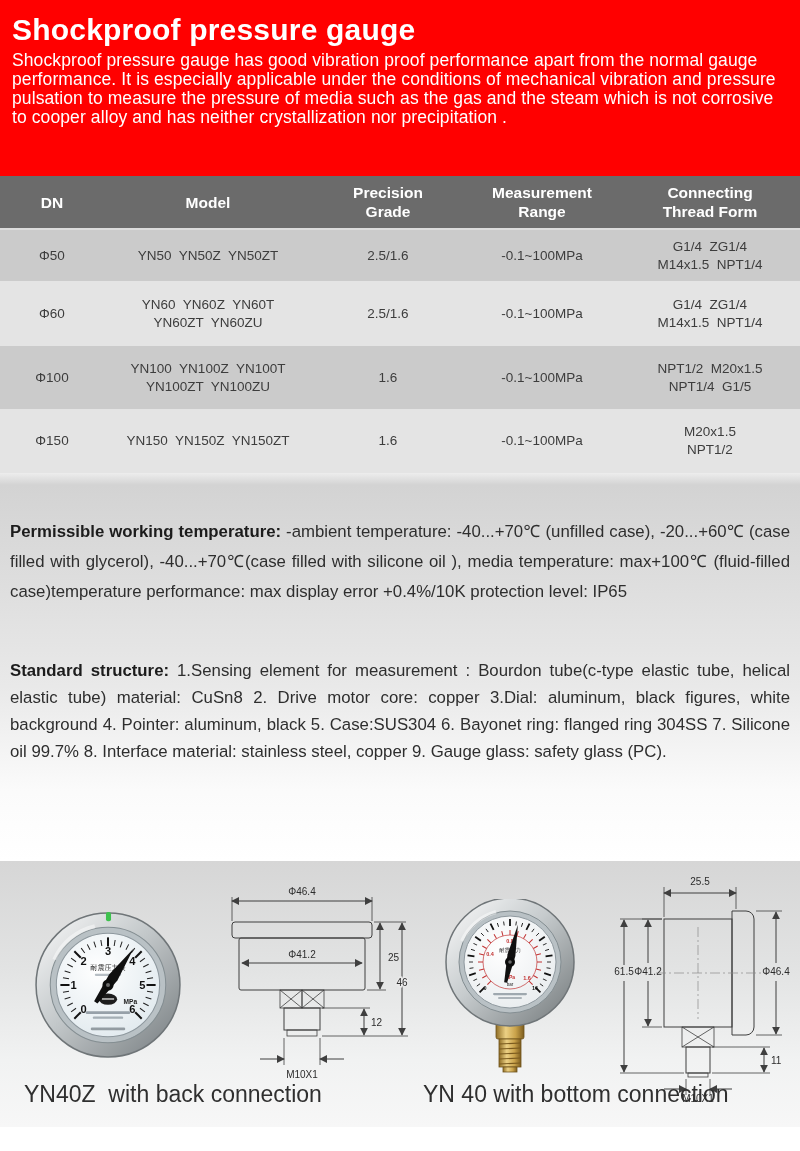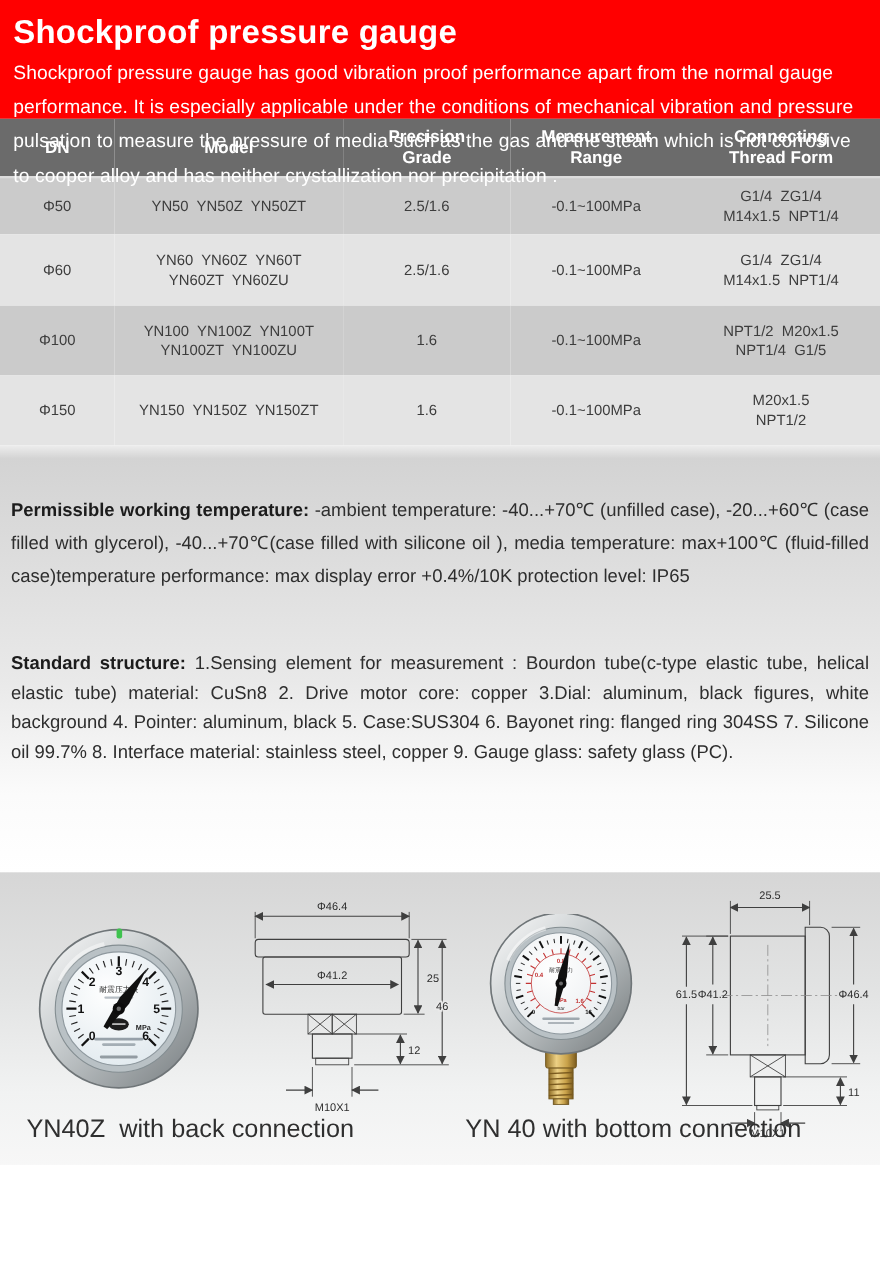--- a/index.html
+++ b/index.html
@@ -1,22 +1,22 @@
 <!DOCTYPE html>
 <html><head>
 <meta charset="utf-8">
 <style>
   html,body{margin:0;padding:0;background:#fff;}
   .page{position:relative;width:800px;height:1151px;overflow:hidden;background:#fff;
         font-family:"Liberation Sans",sans-serif;}
 
   
-  .banner{height:108px;background:#ff0000;color:#fff;padding:12px 12px 0 12px;box-sizing:border-box;}
+  .banner{height:176px;background:#ff0000;color:#fff;padding:12px 12px 0 12px;box-sizing:border-box;}
   .banner h1{margin:2px 0 5px 0;font-size:30px;line-height:32px;font-weight:bold;letter-spacing:.2px;}
-  .banner p{margin:0;font-size:17.5px;line-height:31px;letter-spacing:.1px;width:778px;}
+  .banner p{margin:0;font-size:17.5px;line-height:19px;letter-spacing:.1px;width:778px;}
 
   
   table{width:800px;border-collapse:collapse;table-layout:fixed;}
   thead th{background:#6b6b6b;color:#fff;font-size:15.5px;font-weight:bold;height:50px;
            text-align:center;vertical-align:middle;white-space:pre-line;line-height:19px;
            border-bottom:2px solid #dcdcdc;}
   tbody td{text-align:center;vertical-align:middle;font-size:13.5px;color:#3d3d3d;
            white-space:pre-wrap;line-height:18px;}
   tbody tr:nth-child(odd){background:#cbcbcb;}
   tbody tr:nth-child(even){background:#e4e4e4;}

